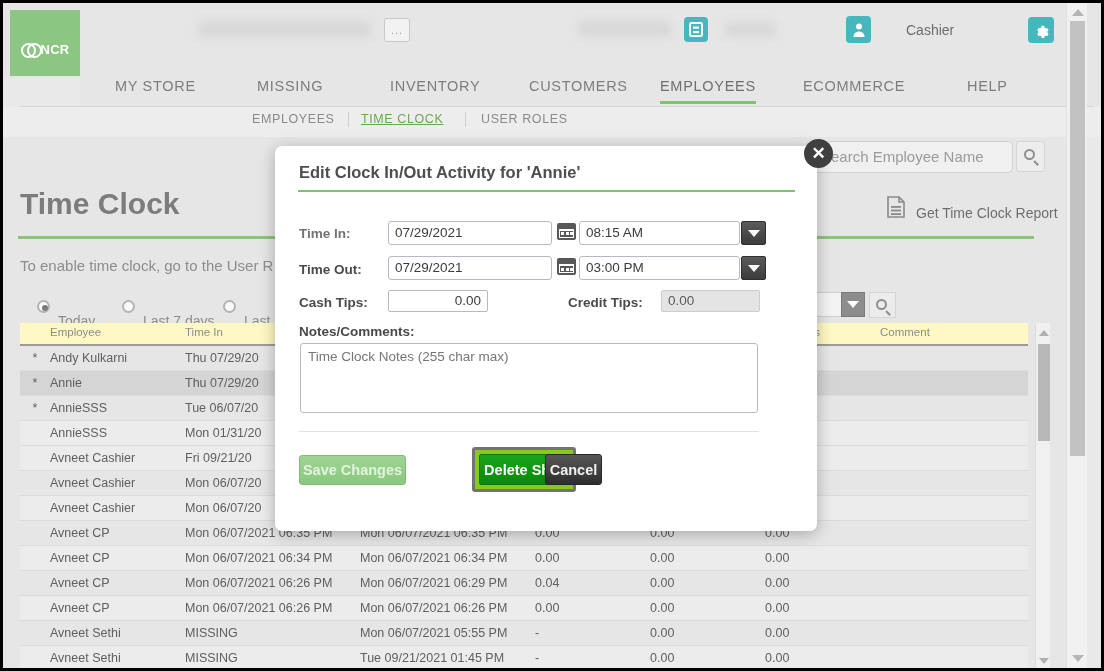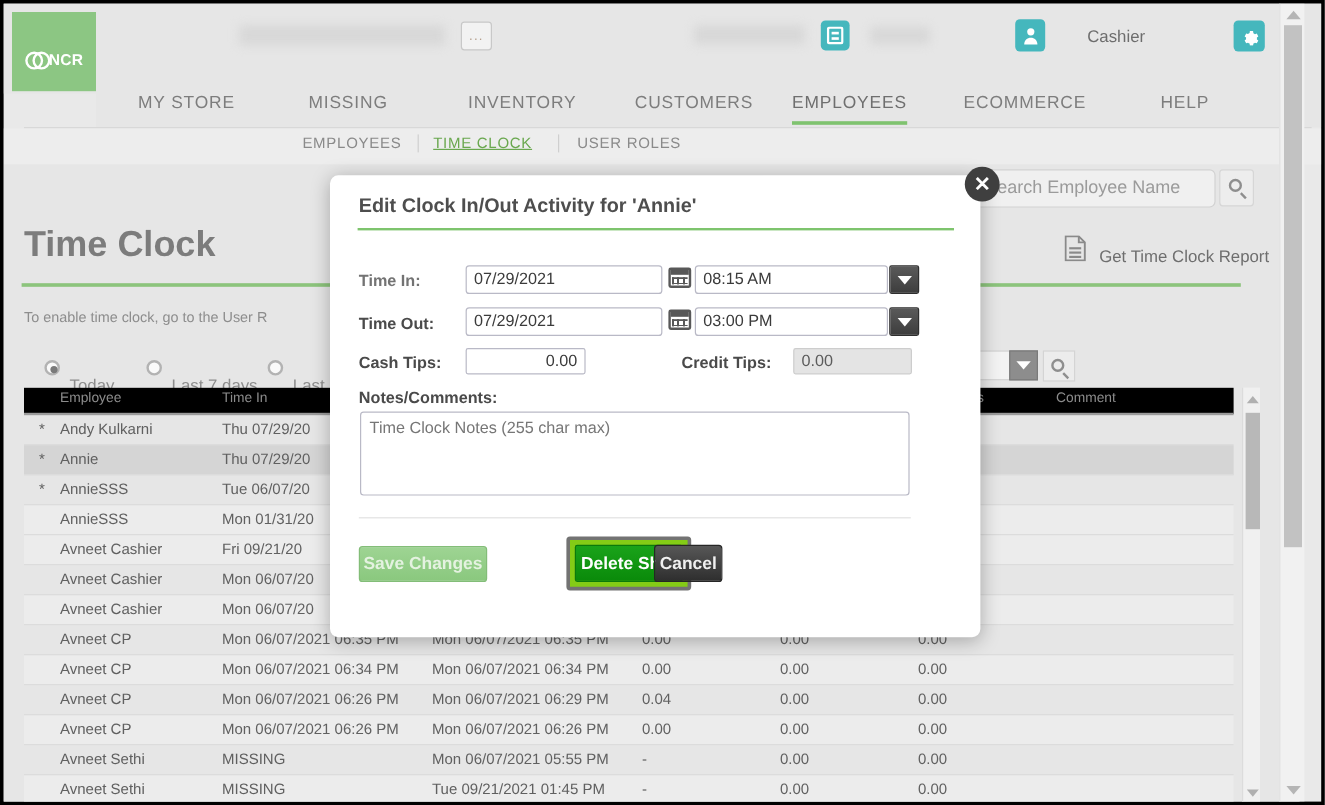--- a/index.html
+++ b/index.html
@@ -111,21 +111,21 @@
   #page-title {
     position: absolute; left: 17px; top: 50px;
     font-size: 30px; font-weight: bold; color: #7c7c7c;
   }
   #title-rule {
     position: absolute; left: 15px; top: 99px; width: 1016px; height: 3px;
     background: #8cc47c;
   }
   #helptext {
     position: absolute; left: 17px; top: 120px;
-    font-size: 12px; color: #8d8d8d; white-space: nowrap;
+    font-size: 15px; color: #8d8d8d; white-space: nowrap;
   }
 
   #searchbox {
     position: absolute; left: 807px; top: 4px; width: 203px; height: 32px;
     background: #f0f0f0; border: 1px solid #d2d2d2; border-radius: 5px;
     font-size: 15px; color: #9b9b9b; padding: 0 10px; line-height: 30px;
     white-space: nowrap; overflow: hidden;
   }
   #search-go {
     position: absolute; left: 1013px; top: 4px; width: 29px; height: 31px;
@@ -182,21 +182,21 @@
   
   #table-wrap {
     position: absolute; left: 17px; top: 186px; width: 1025px; height: 348px;
     overflow: hidden;
   }
   table.tc { border-collapse: collapse; width: 1008px; table-layout: fixed; }
   table.tc th {
     font-size: 11.5px; font-weight: normal; color: #8c8c8c;
     text-align: left; padding: 3px 0 6px 0;
     border-bottom: 2px solid #9b9b9b;
-    background: #000000;
+    background: #fef9c3;
   }
   table.tc td {
     font-size: 12.5px; color: #606060; padding: 5px 0 5px 0;
     border-bottom: 1px solid #dcdcdc; white-space: nowrap;
   }
   table.tc tr.alt td { background: #ececec; }
   table.tc tr.selrow td { background: #d5d5d5; }
   td.missing { color: #ef6666; }
   .col-star { width: 30px; text-align: center; color: #888; }
   .col-emp  { width: 135px; }

